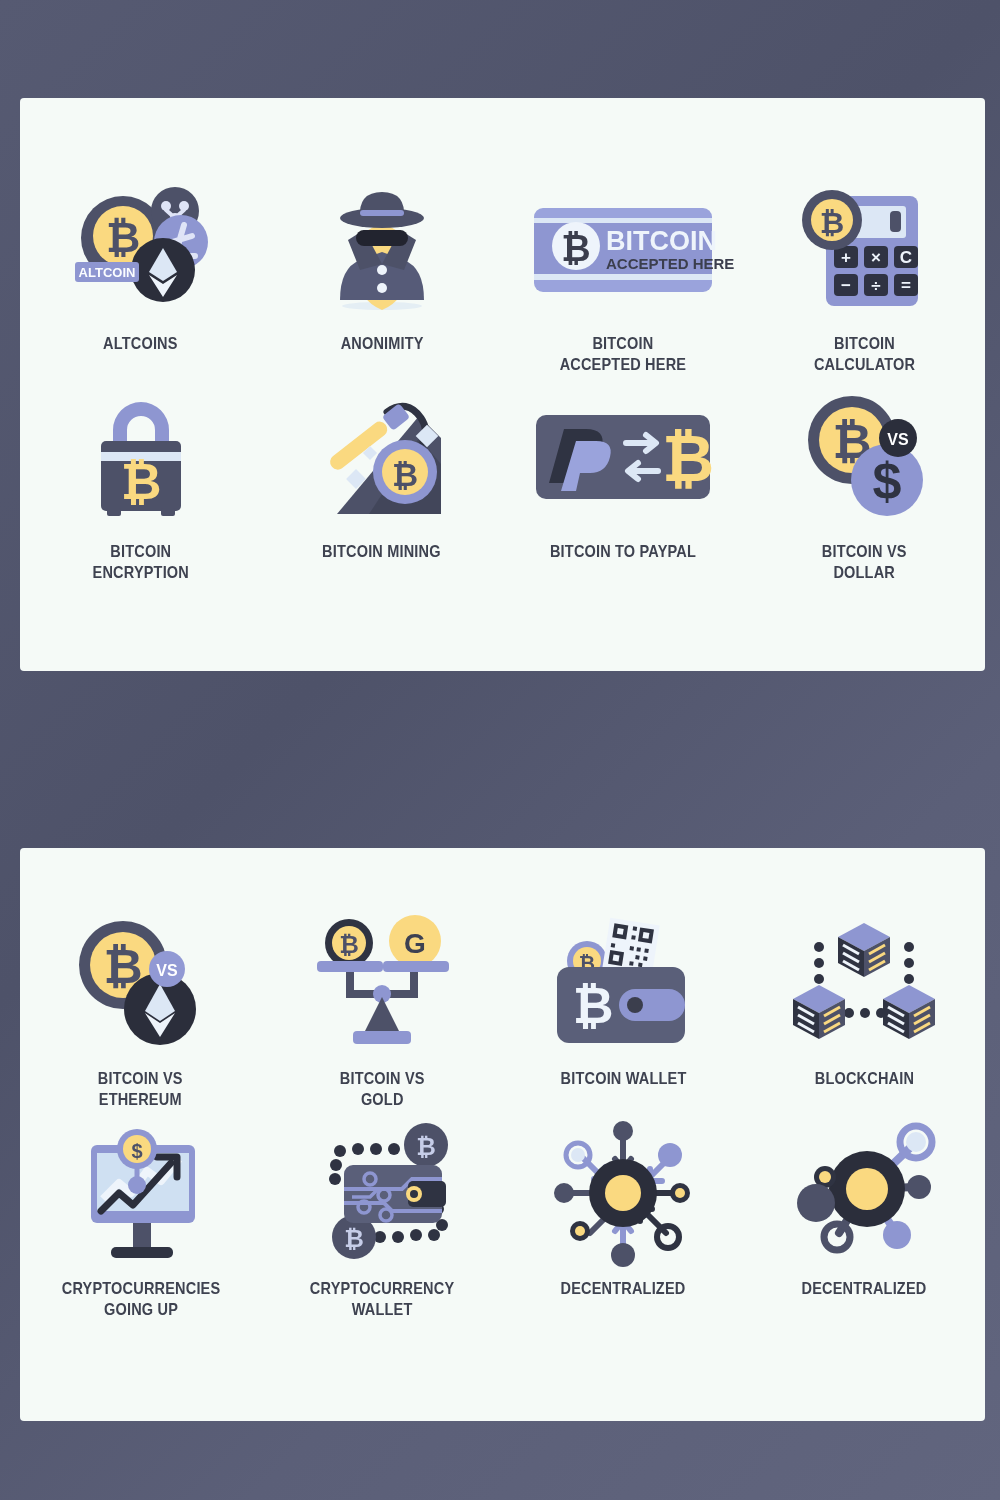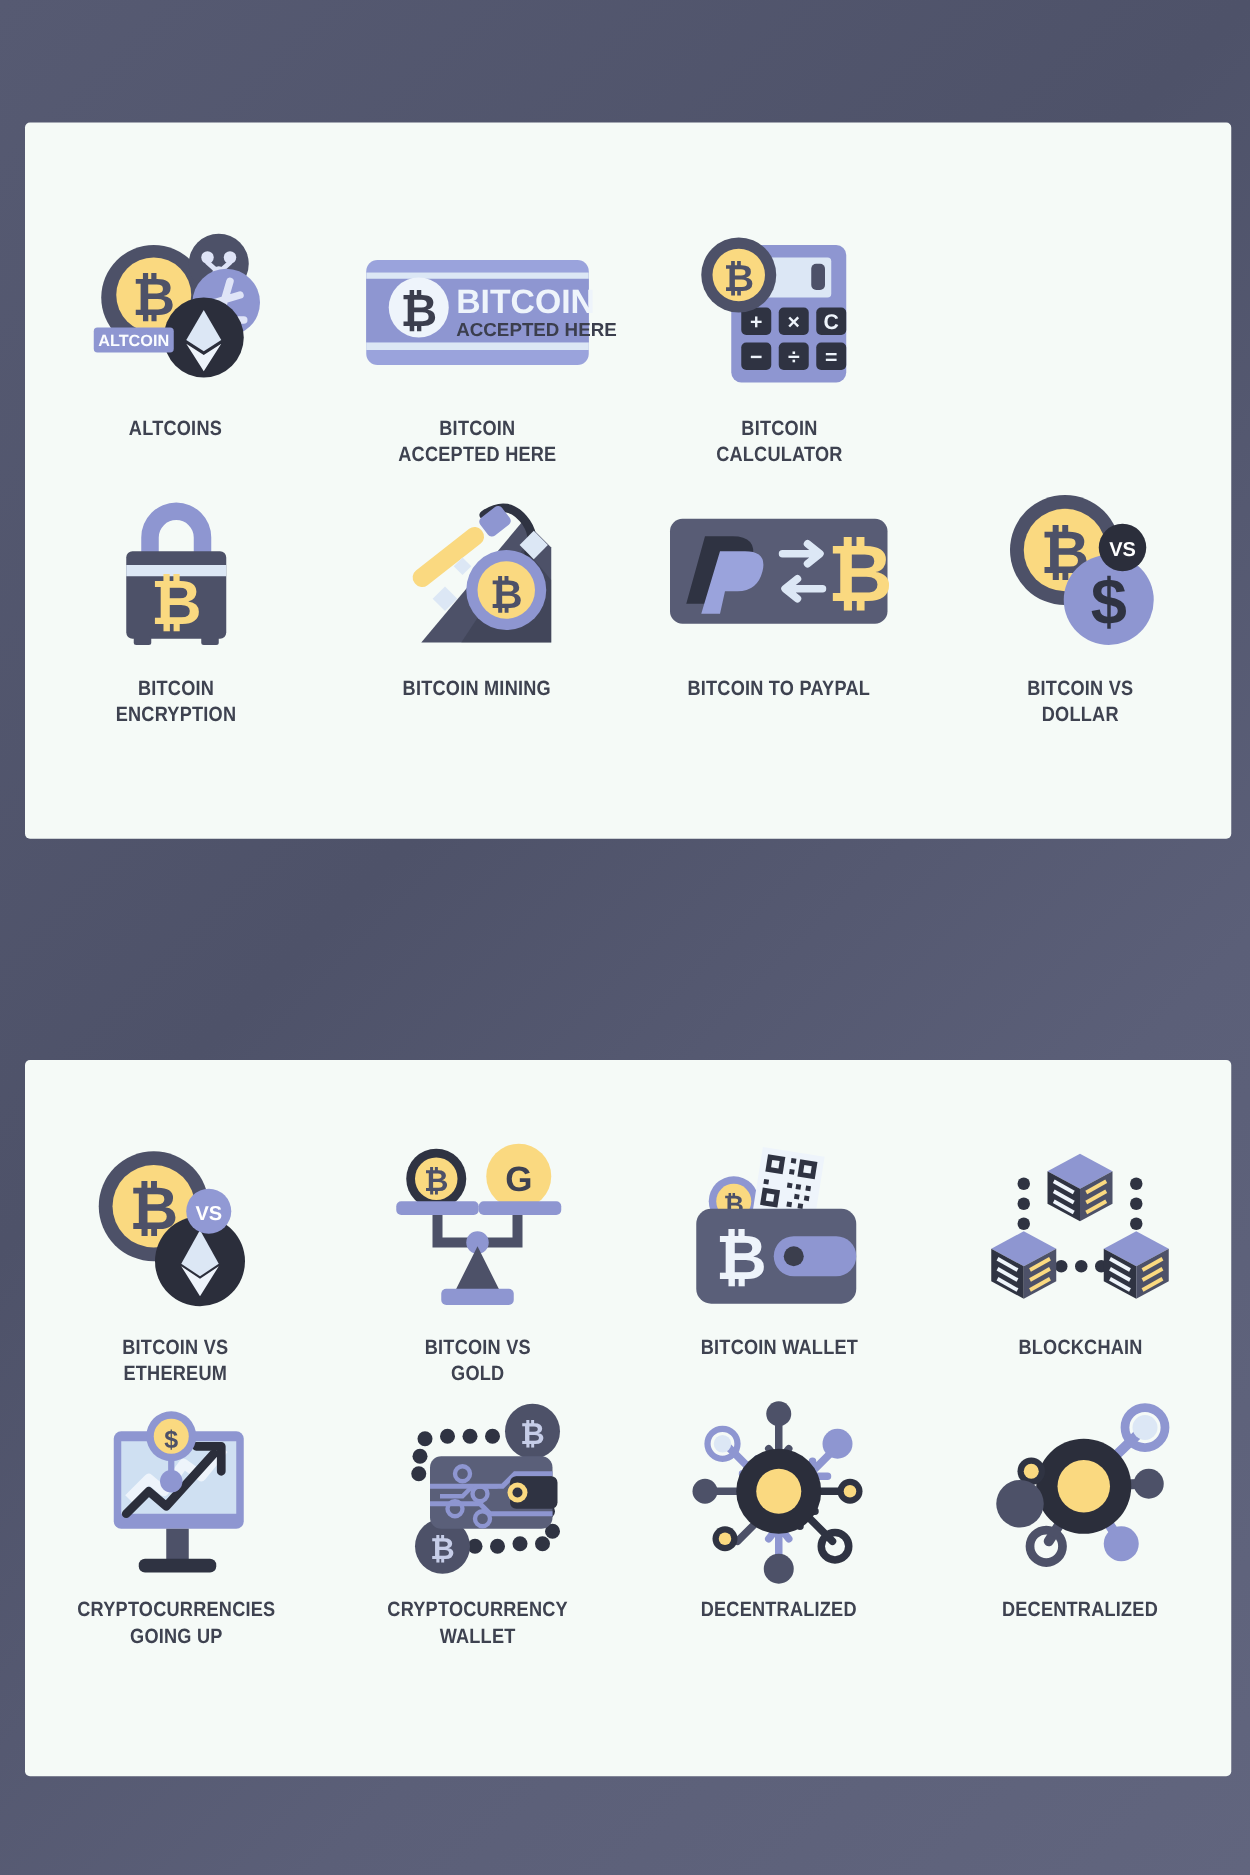--- a/index.html
+++ b/index.html
@@ -85,20 +85,39 @@
           <circle cx="92" cy="92" r="32" fill="#2b2e3b"></circle>
           <path d="M92 70 l14 24 -14 9 -14 -9 Z" fill="#dce7f5"></path>
           <path d="M92 106 l14 -9 -14 22 -14 -22 Z" fill="#eef4fb"></path>
           <rect x="4" y="84" width="64" height="20" rx="3" fill="#8e96d1"></rect>
           <text x="36" y="99" font-family="'Liberation Sans',sans-serif" font-size="13" font-weight="bold" fill="#fbfdff" text-anchor="middle">ALTCOIN</text>
         </svg>
       </div>
       <div class="label">ALTCOINS</div>
     </div>
 
+    <div class="cell">
+      <div class="art">
+        <svg width="140" height="140" viewBox="0 0 140 140">
+          <ellipse cx="70" cy="128" rx="40" ry="4" fill="#e4eef4"></ellipse>
+          <path d="M70 44 l24 14 v38 q0 26 -24 36 q-24 -10 -24 -36 v-38 Z" fill="#fad980"></path>
+          <path d="M28 122 q0 -32 20 -40 l22 -8 22 8 q20 8 20 40 Z" fill="#565b78"></path>
+          <path d="M52 52 l18 34 -22 6 -12 -30 Z" fill="#4d5168"></path>
+          <path d="M88 52 l-18 34 22 6 12 -30 Z" fill="#4d5168"></path>
+          <ellipse cx="70" cy="40" rx="42" ry="10" fill="#4d5168"></ellipse>
+          <path d="M48 40 q-2 -26 22 -26 q24 0 22 26 Z" fill="#4d5168"></path>
+          <rect x="48" y="32" width="44" height="6" rx="3" fill="#8e96d1"></rect>
+          <rect x="44" y="52" width="52" height="16" rx="8" fill="#22242f"></rect>
+          <rect x="66" y="54" width="8" height="6" fill="#22242f"></rect>
+          <circle cx="70" cy="92" r="5" fill="#eef4fb"></circle>
+          <circle cx="70" cy="110" r="5" fill="#eef4fb"></circle>
+        </svg>
+      </div>
+      <div class="label">ANONIMITY</div>
+    </div>
 
     <div class="cell">
       <div class="art">
         <svg width="190" height="120" viewBox="0 0 190 120">
           <rect x="6" y="20" width="178" height="84" rx="9" fill="#9aa3dc"></rect>
           <rect x="6" y="30" width="178" height="56" fill="#8e96d1"></rect>
           <rect x="6" y="30" width="178" height="5" fill="#dce7f5"></rect>
           <rect x="6" y="86" width="178" height="6" fill="#dce7f5"></rect>
           <circle cx="48" cy="58" r="24" fill="#eef4fb"></circle>
           <text x="48" y="73" font-family="'Liberation Sans',sans-serif" font-size="36" font-weight="bold" fill="#3b3e4d" text-anchor="middle">₿</text>

